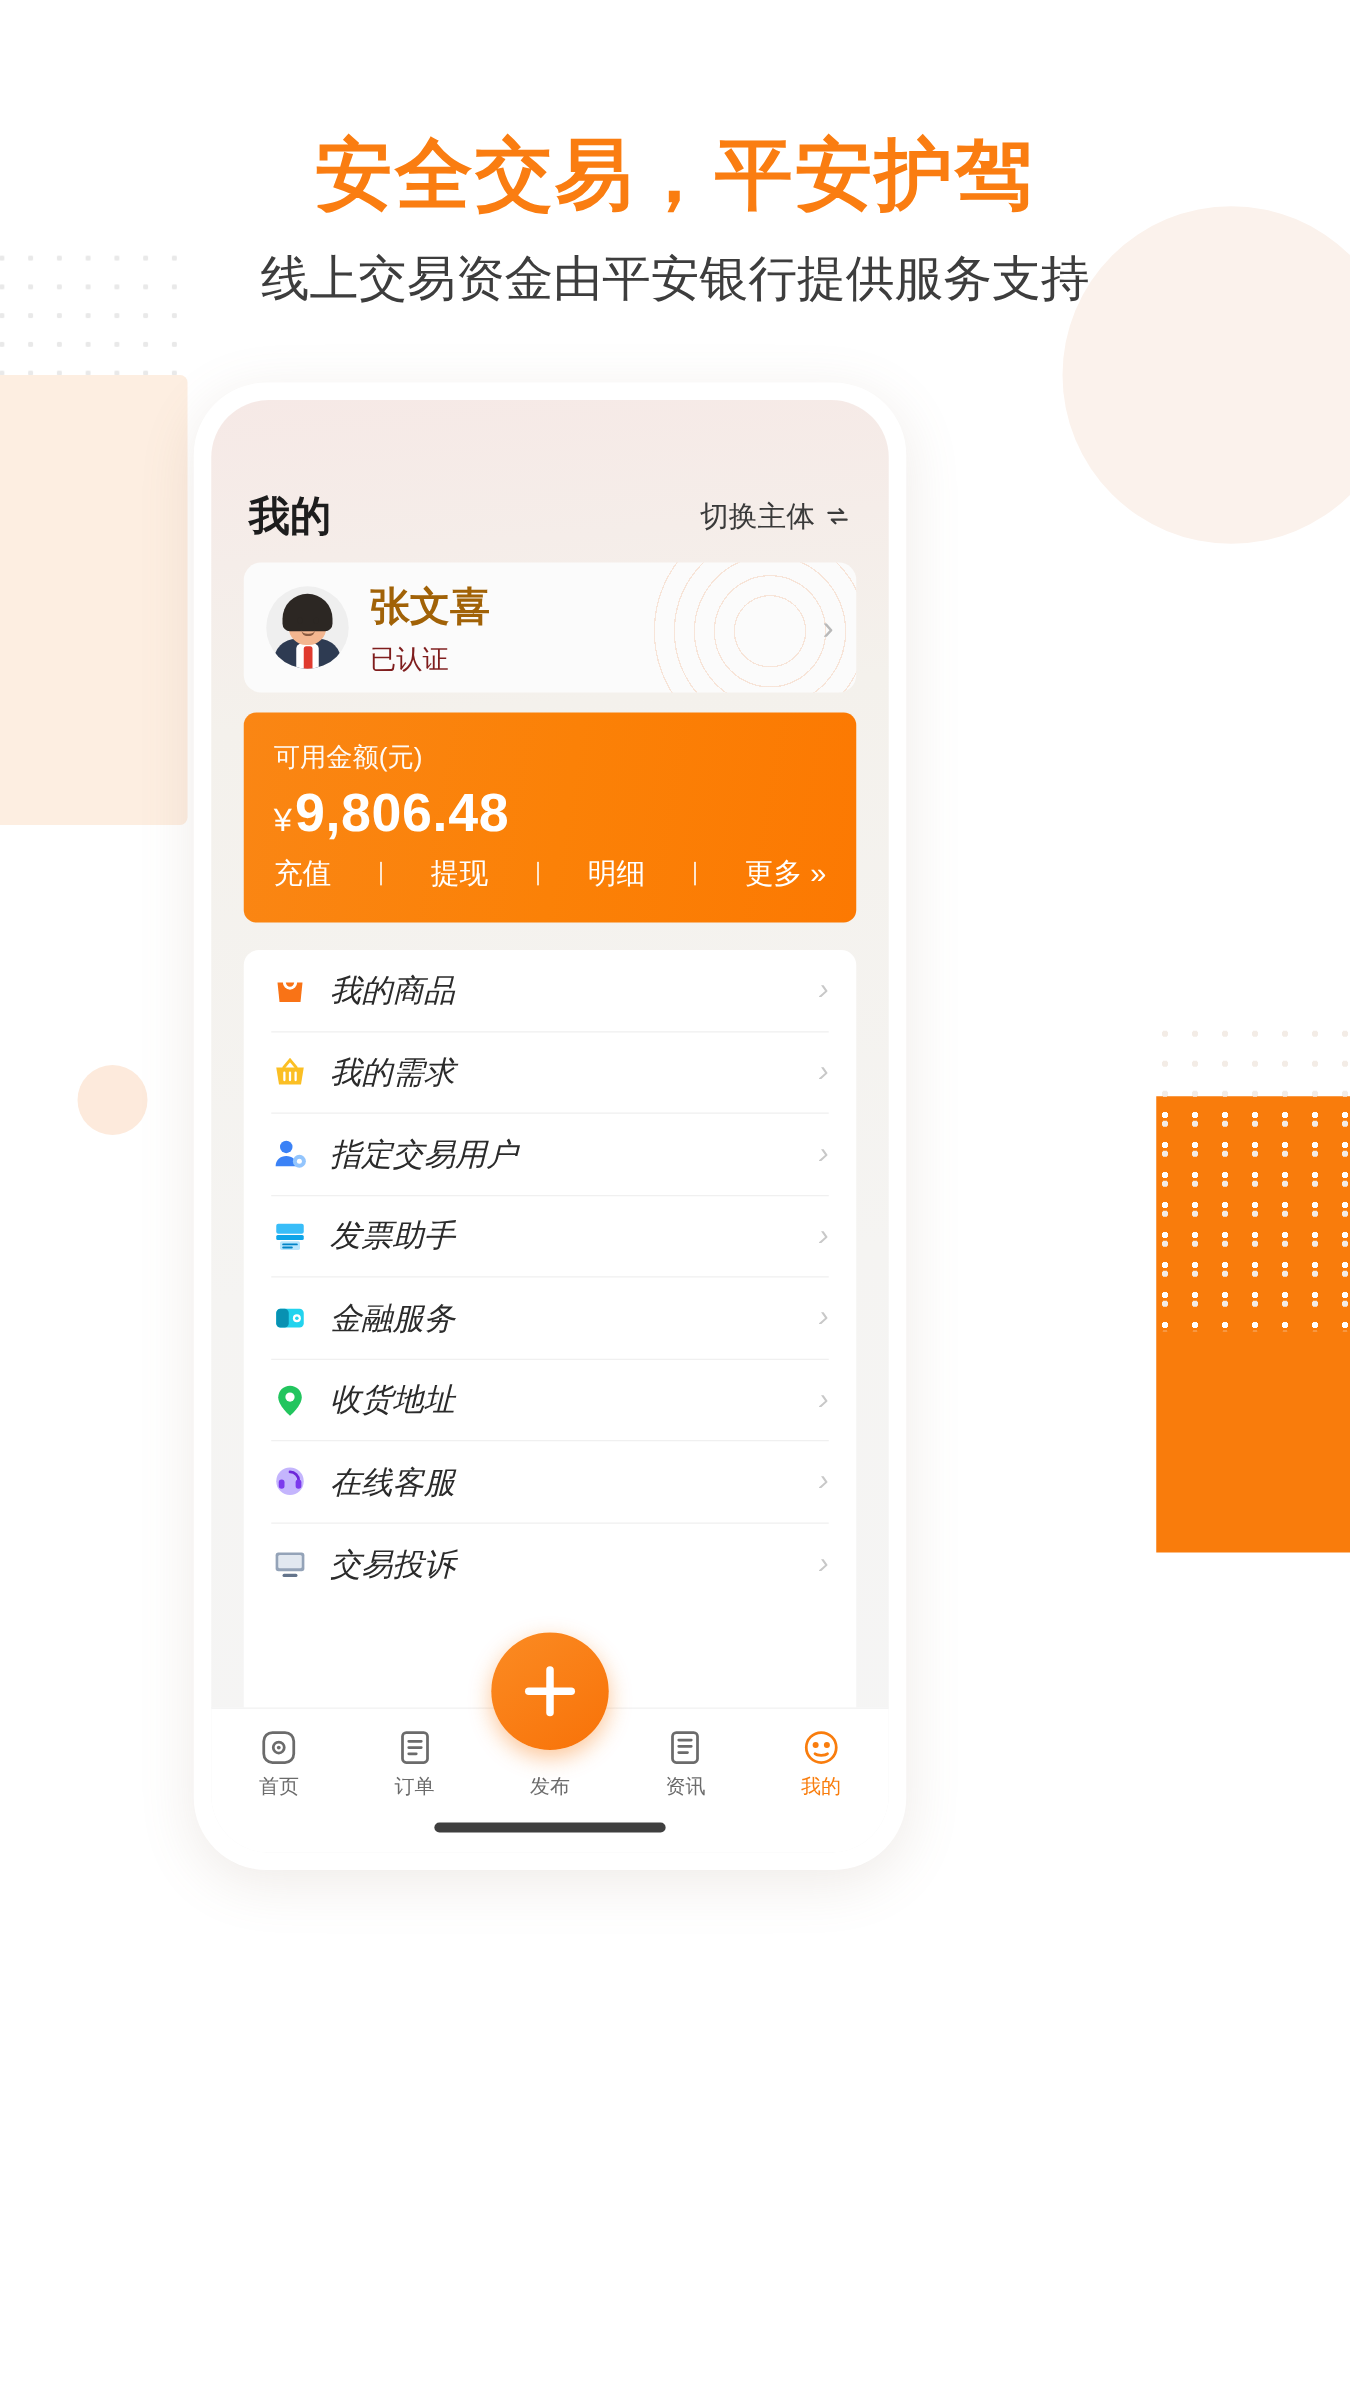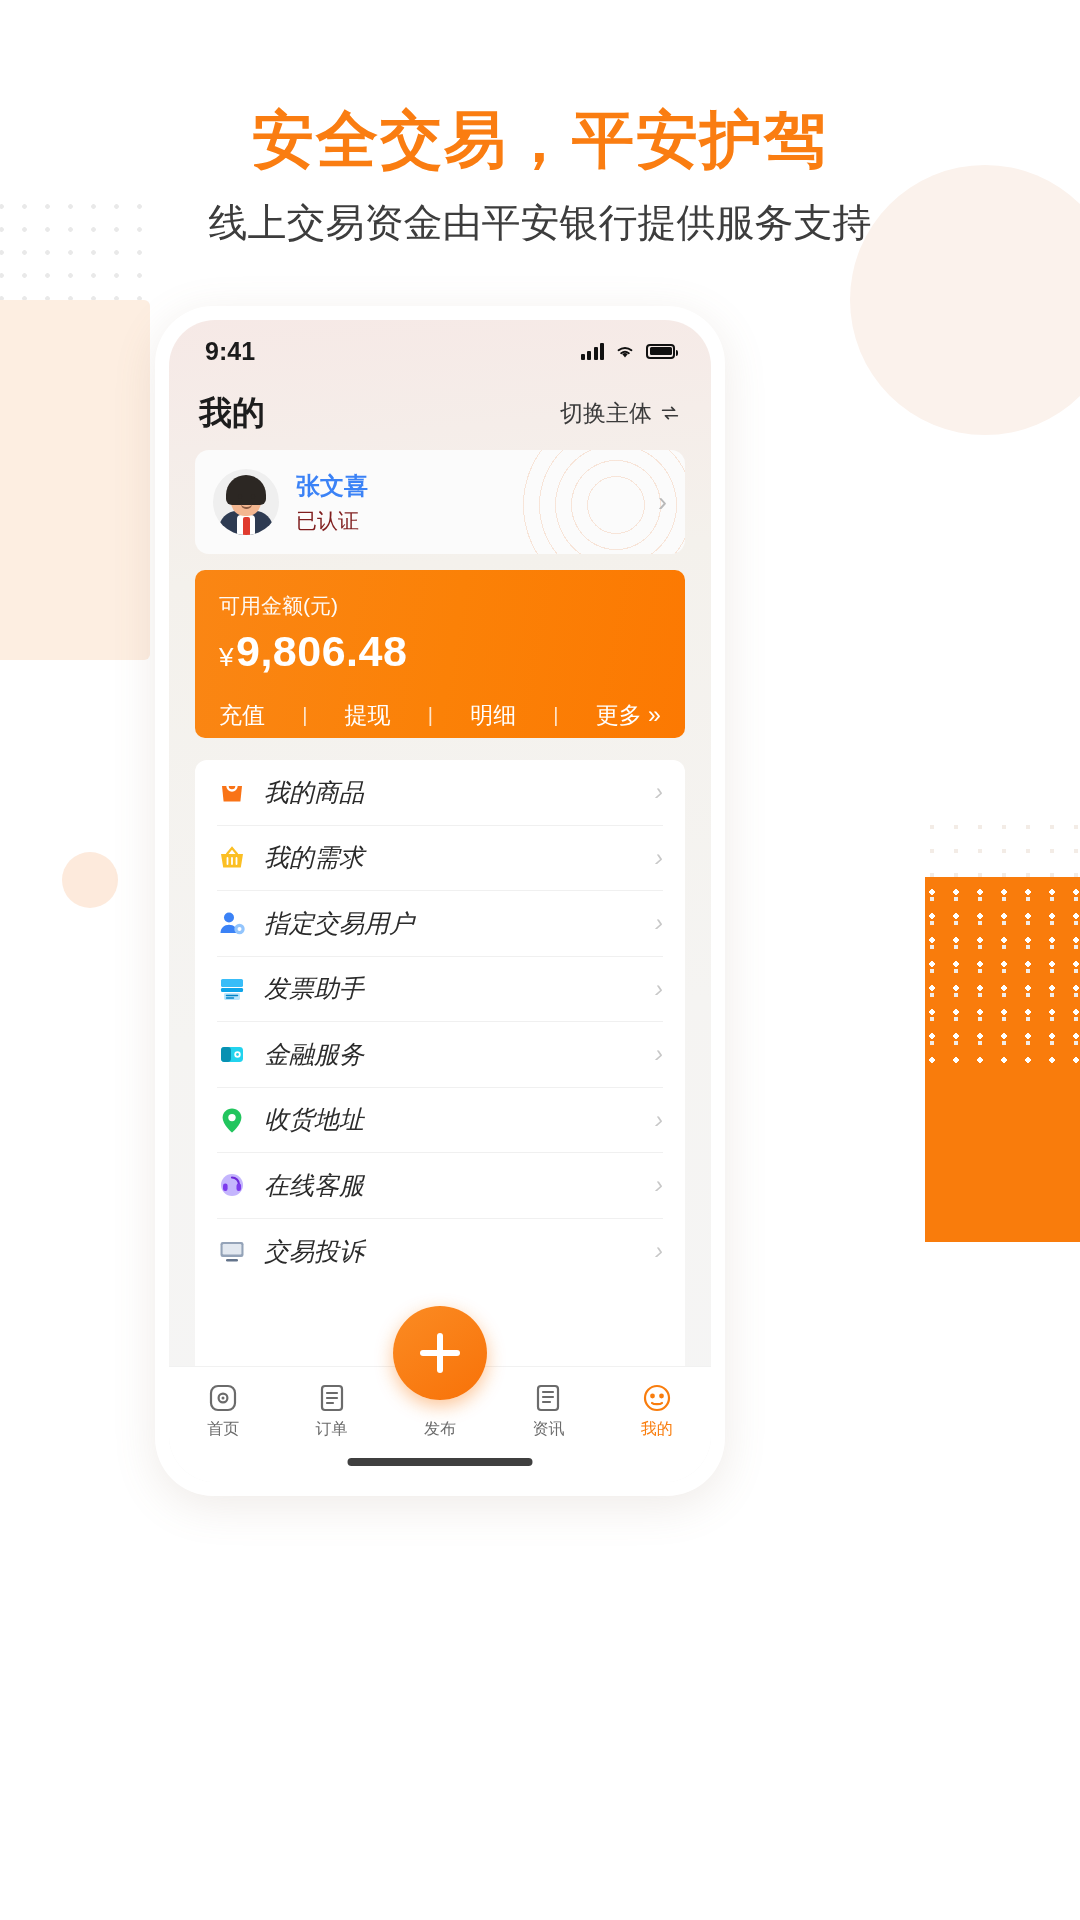--- a/index.html
+++ b/index.html
@@ -132,37 +132,37 @@
   .av-eye.l{ left:25px; } .av-eye.r{ left:38px; }
   .av-mouth{ position:absolute; left:28px; top:35px; width:11px; height:5px;
              border-bottom:2px solid #8a5b42; border-radius:0 0 8px 8px; }
   .av-body{ position:absolute; left:6px; bottom:-4px; width:54px; height:28px;
             background:#2e3b52; border-radius:18px 18px 0 0; }
   .av-shirt{ position:absolute; left:24px; bottom:-4px; width:18px; height:24px;
              background:#fff; border-radius:4px 4px 0 0; }
   .av-tie{ position:absolute; left:30px; bottom:-4px; width:7px; height:22px;
            background:#e03b2f; border-radius:2px; }
   .prof-text{ margin-left:17px; position:relative; z-index:2; }
-  .prof-name{ font-size:24px; font-weight:bold; color:#3b82f6; }
+  .prof-name{ font-size:32px; font-weight:bold; color:#a16207; }
   .prof-status{ font-size:21px; color:#7f1d1d; margin-top:5px; }
   .chev{ margin-left:auto; color:#b9b9b9; font-size:27px; position:relative; z-index:2; }
 
   
   .balance{
     position:absolute; top:250px; left:26px; right:26px; height:168px;
     border-radius:10px; padding:22px 24px 0 24px;
     background:linear-gradient(100deg,#fa8614 0%,#fb8107 52%,#fc7902 100%);
     color:#fff;
   }
   .bal-label{ font-size:21px; opacity:.96; }
   .bal-amount{ font-size:43px; font-weight:bold; margin-top:7px; letter-spacing:.5px; }
   .bal-amount .yen{ font-size:26px; font-weight:normal; margin-right:2px; }
   .bal-actions{
     display:flex; align-items:center; justify-content:space-between;
-    margin-top:24px; font-size:23px;text-align:center;
+    margin-top:7px; font-size:23px;text-align:center;
   }
   .bal-actions a{ color:#fff; text-decoration:none; }
   .bal-sep{ color:rgba(255,255,255,.8); font-size:20px; }
 
   
   .menu{
     position:absolute; top:440px; left:26px; right:26px; bottom:0;
     background:#fff; border-radius:12px 12px 0 0; padding:0 22px;
     overflow:hidden;
     font-style:italic;
@@ -210,39 +210,20 @@
 <div class="bg-orange-panel"></div>
 <div class="bg-dots-orange"></div>
 <div class="bg-dots-orange on-orange"></div>
 
 <div class="headline">安全交易，平安护驾</div>
 <div class="subline">线上交易资金由平安银行提供服务支持</div>
 
 <div class="phone">
   <div class="screen">
 
-    <div class="statusbar">
-      <div class="st-time">9:41</div>
-      <div class="st-right">
-        <div class="sig">
-            <i></i>
-            <i></i>
-            <i></i>
-            <i></i>
-          </div>
-        <svg class="wifi" width="24" height="18" viewBox="0 0 24 18">
-          <path d="M12 15.5l2.8-3.4a4.3 4.3 0 0 0-5.6 0z" fill="#111"></path>
-          <path d="M5.6 8.2a10 10 0 0 1 12.8 0" stroke="#111" stroke-width="2" fill="none" stroke-linecap="round"></path>
-          <path d="M8.2 11.2a6.2 6.2 0 0 1 7.6 0" stroke="#111" stroke-width="2" fill="none" stroke-linecap="round"></path>
-        </svg>
-        <div class="batt">
-            <span></span>
-          </div>
-      </div>
-    </div>
 
     <div class="pg-header">
       <div class="pg-title">我的</div>
       <div class="switch-entity">
         <span>切换主体</span>
         <svg class="swap-icon" viewBox="0 0 24 24">
           <path d="M4 9h13l-3.2-3.2M20 15H7l3.2 3.2" stroke="#3a3a3a" stroke-width="1.9" fill="none" stroke-linecap="round" stroke-linejoin="round"></path>
         </svg>
       </div>
     </div>

